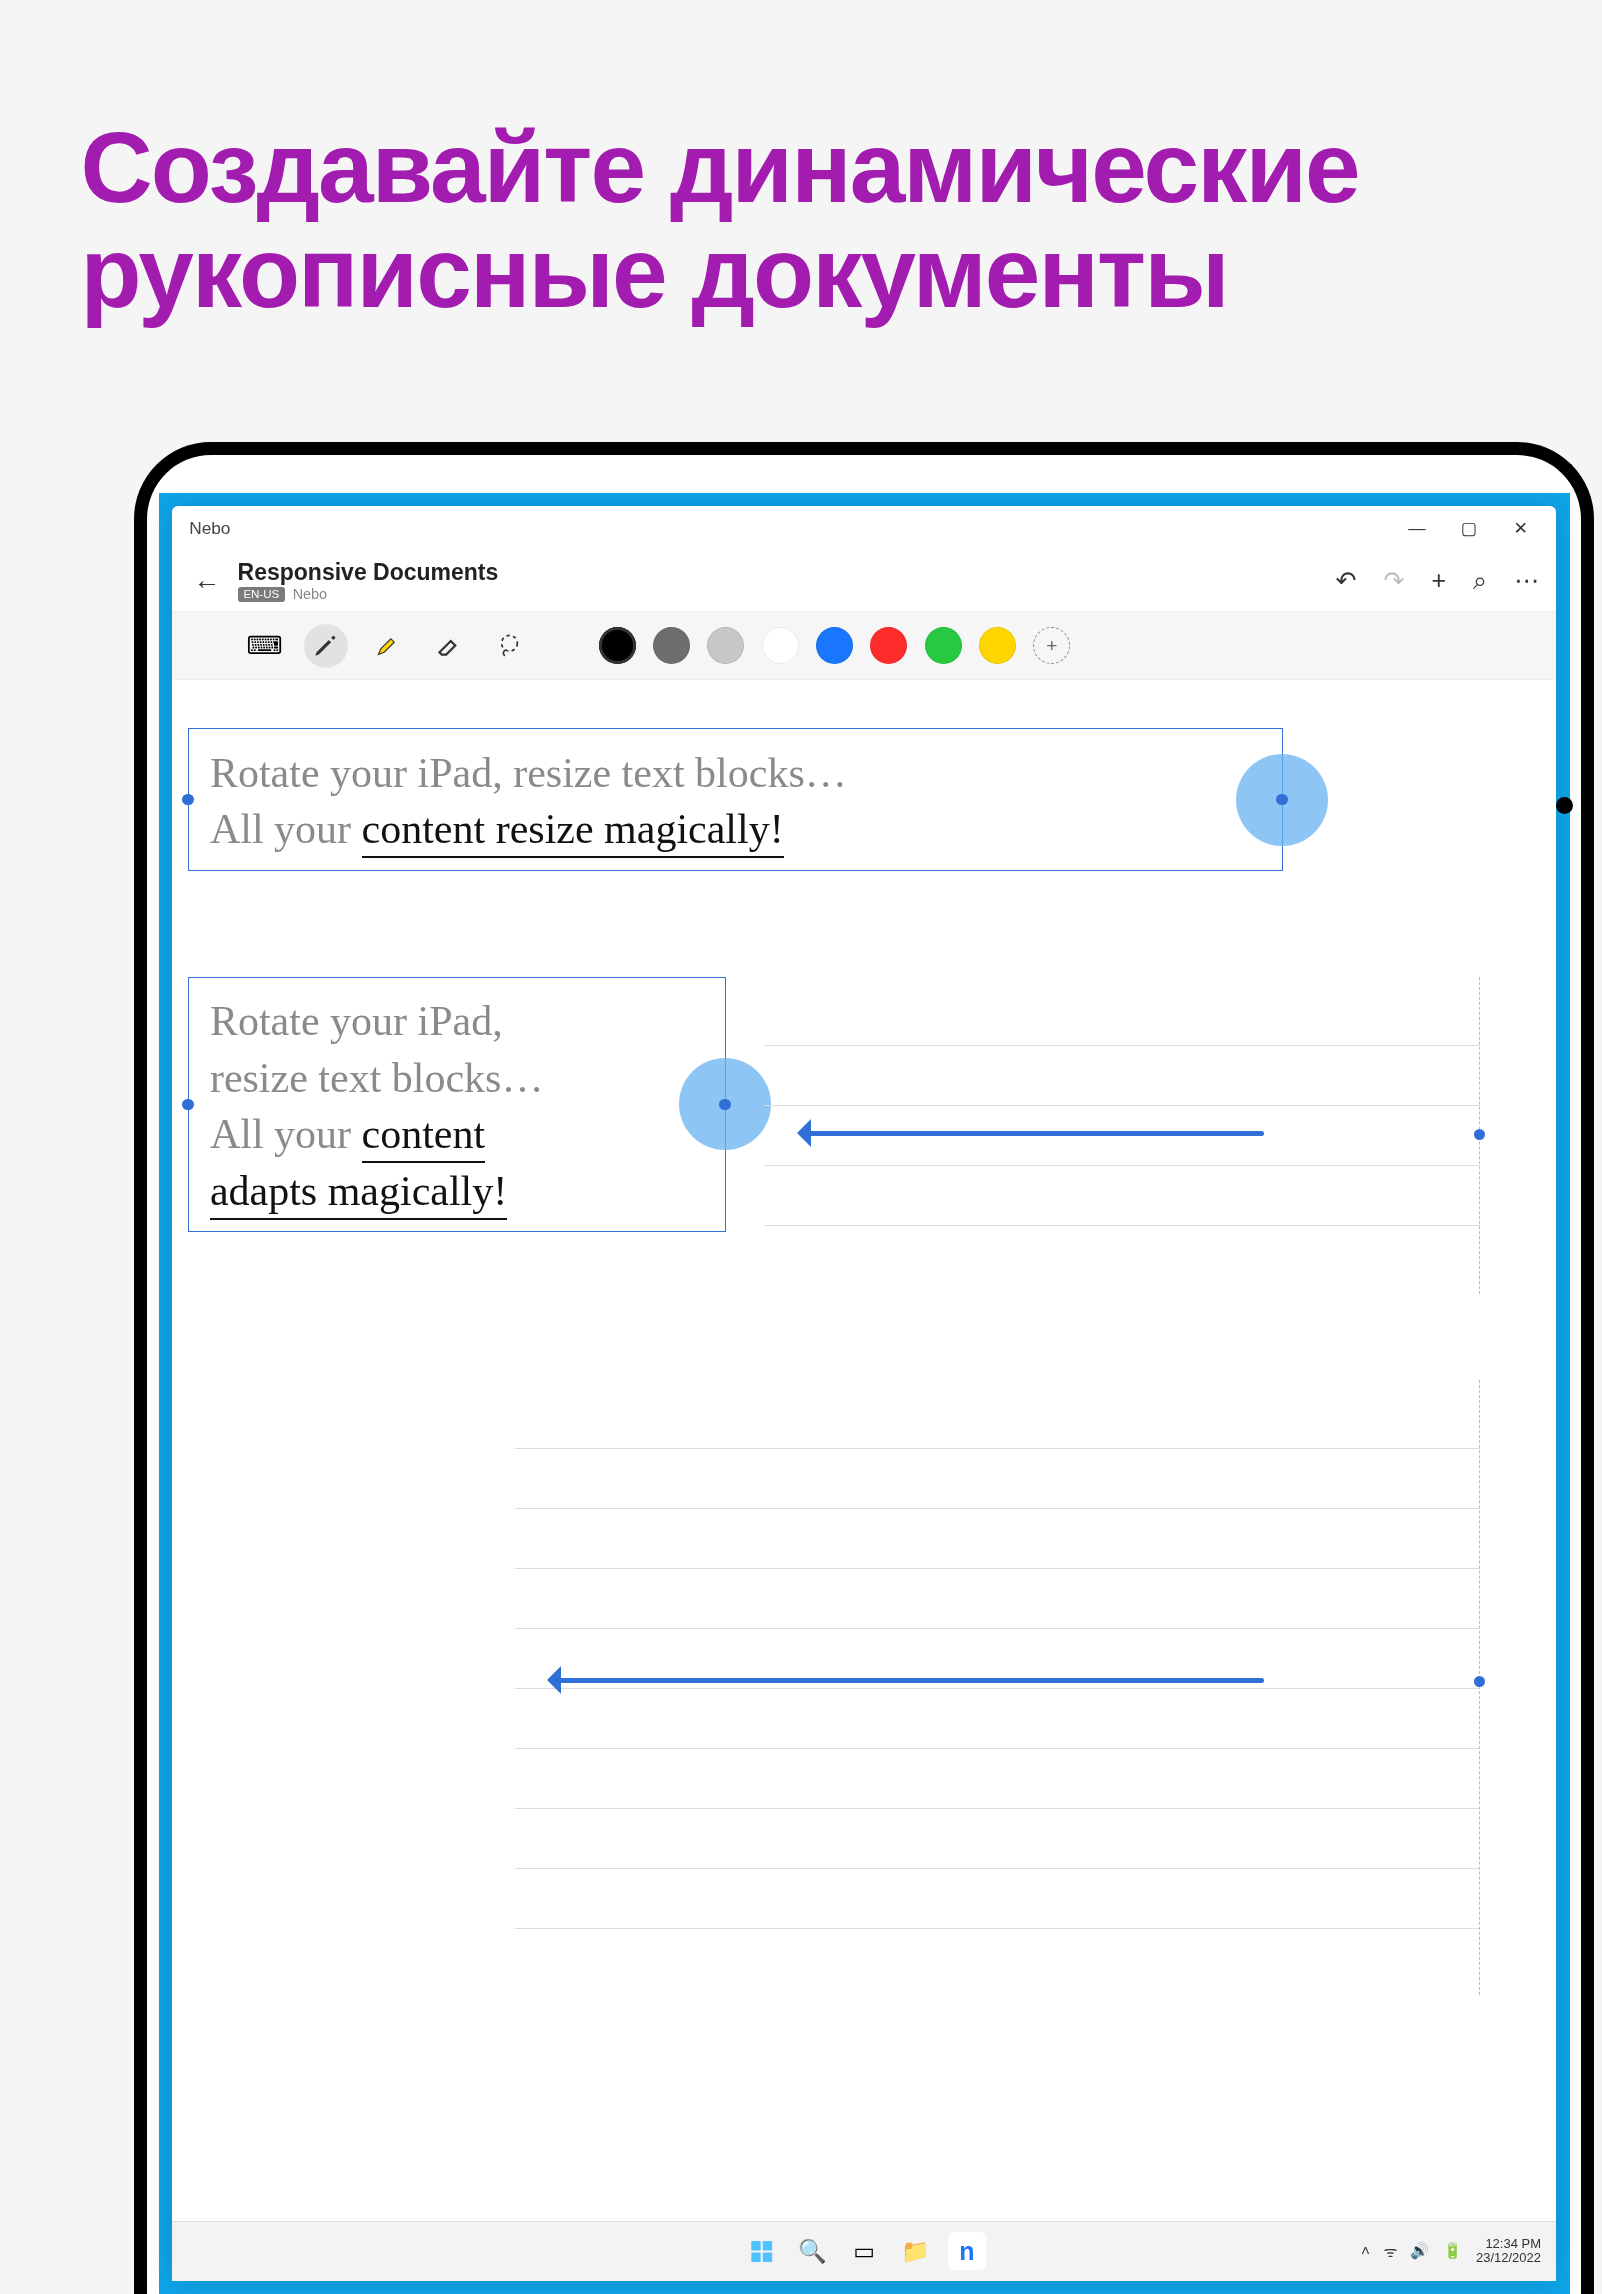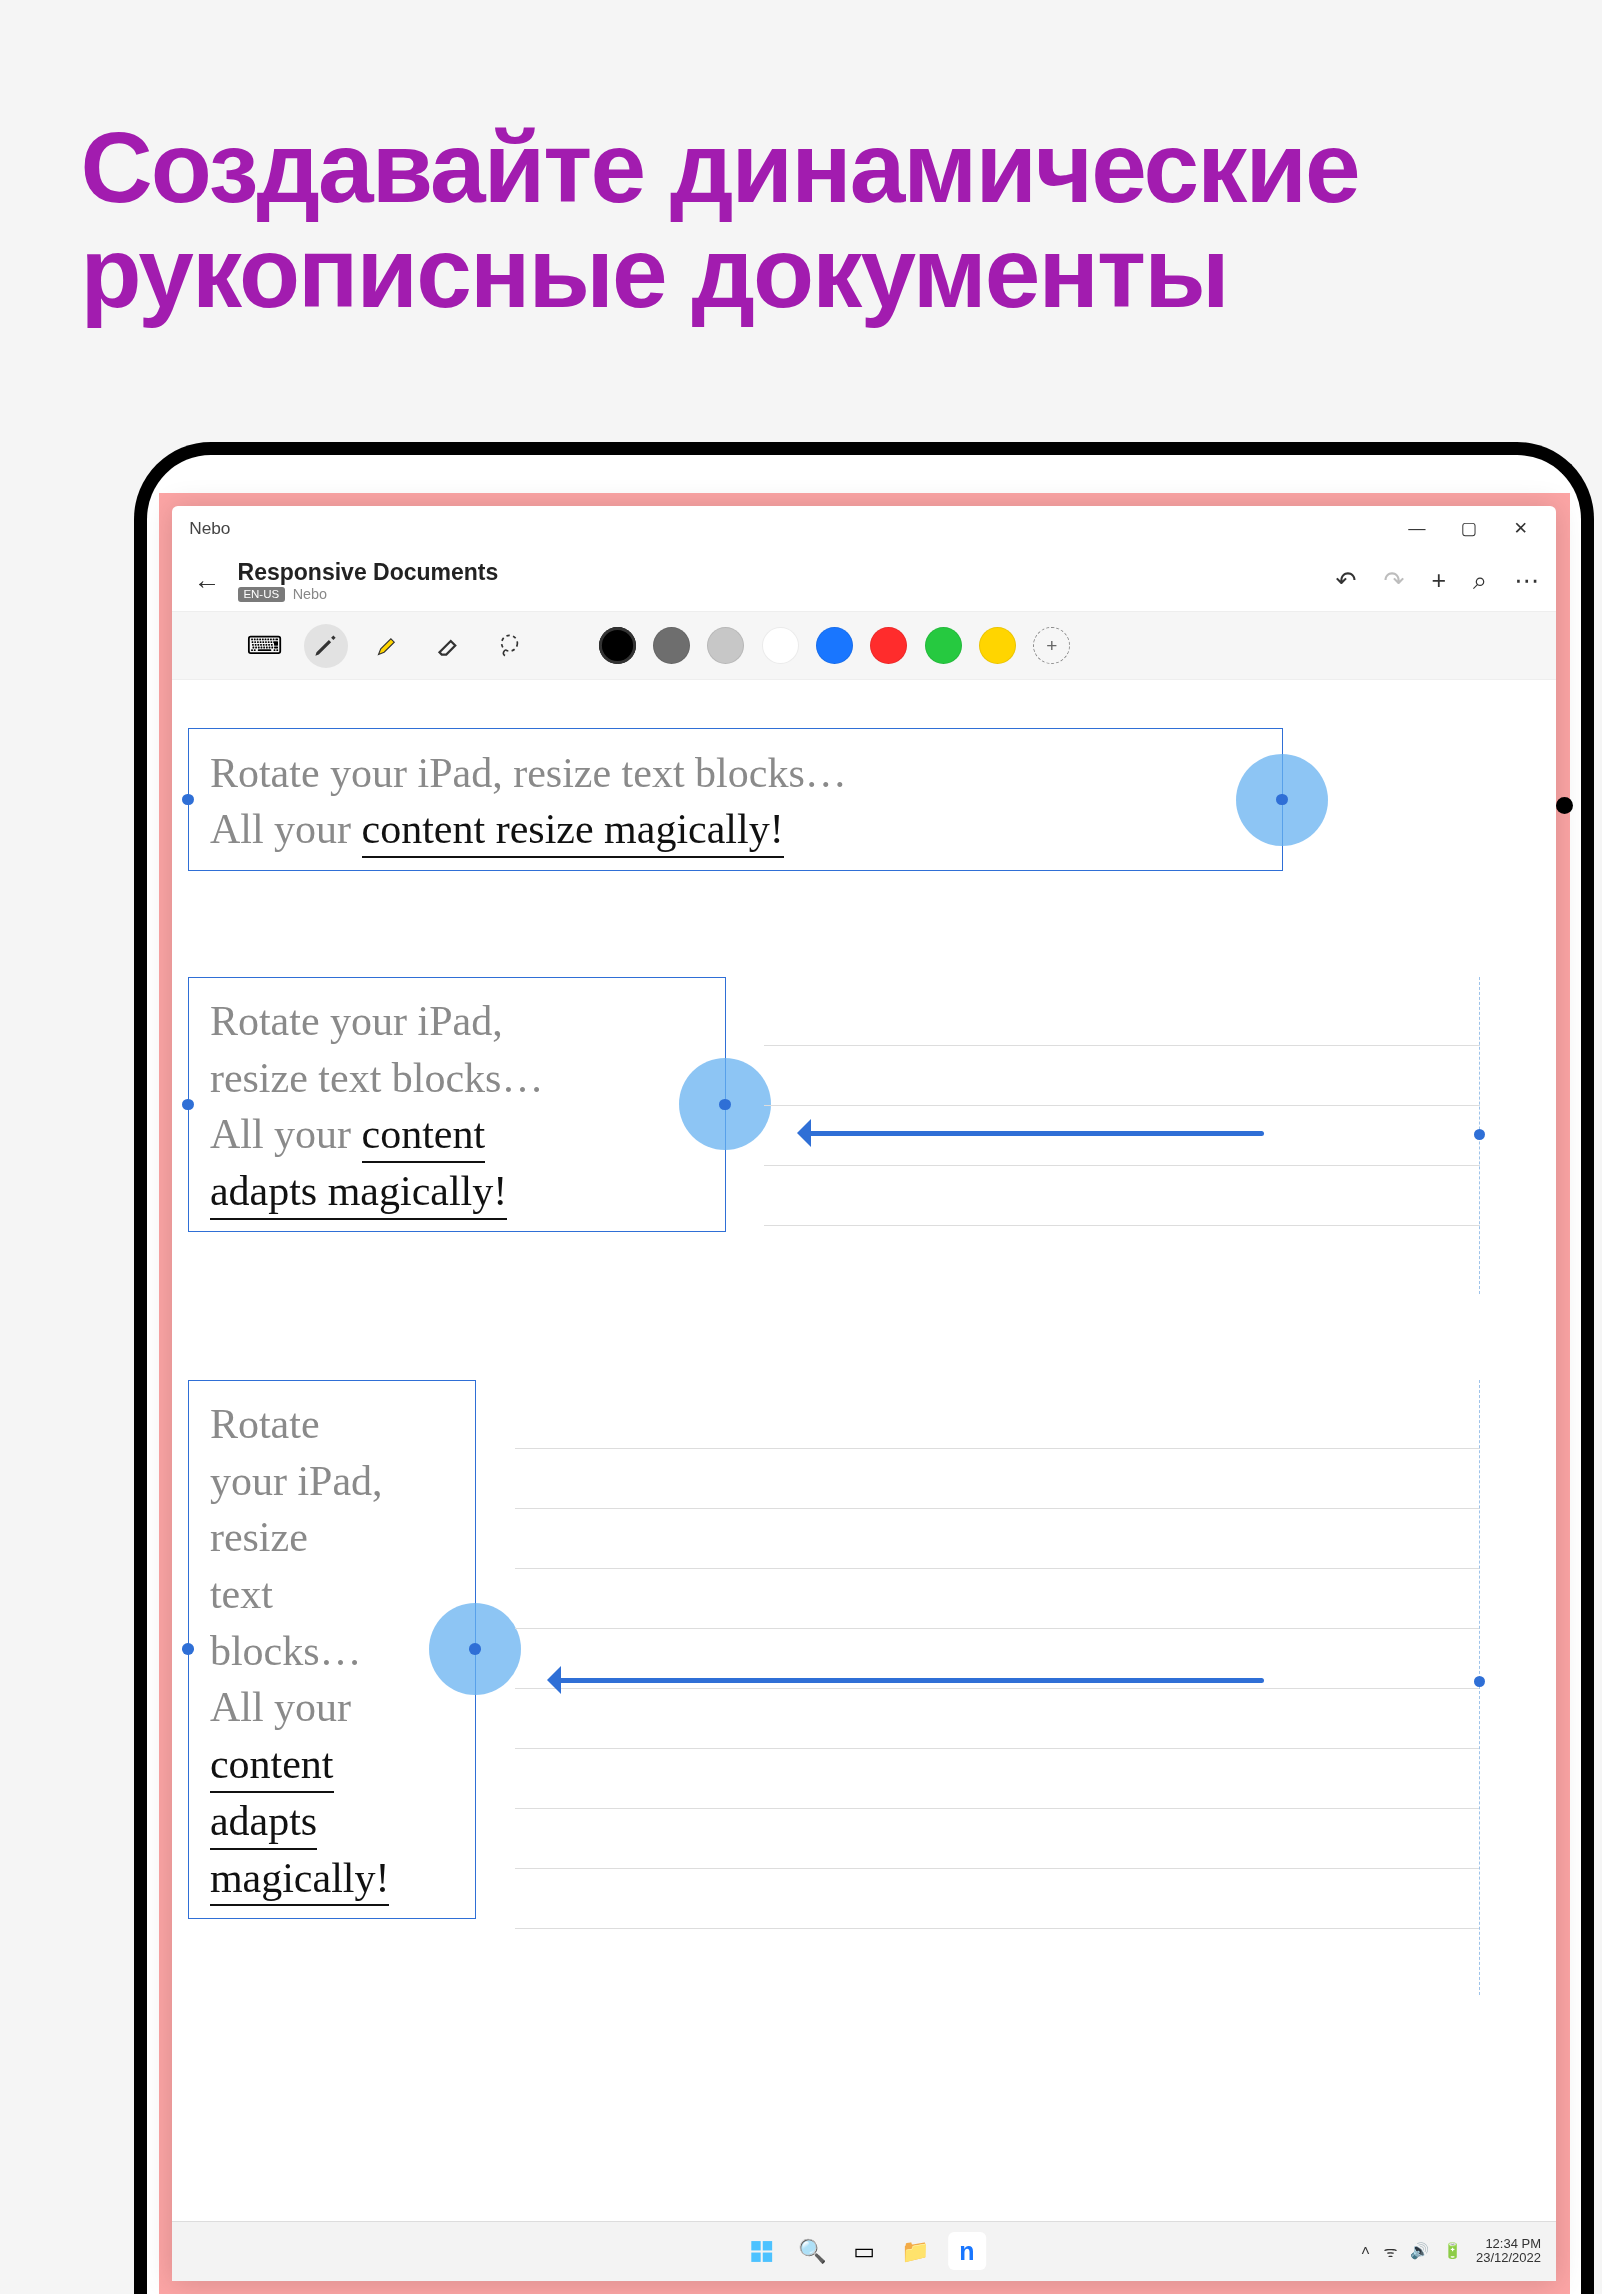--- a/index.html
+++ b/index.html
@@ -84,21 +84,21 @@
     right:29px;
     width:17.3px; height:17.3px;
     background:#000;
     border-radius:50%;
     z-index:3;
   }
 
   .tablet-inner {
     position: absolute;
     inset: 38px 11.5px 0 11.5px;
-    background: #fca5a5;
+    background: #0ea5e9;
     padding: 13.4px;
   }
 
   .app-window {
     background: #fff;
     width: 100%;
     height: 100%;
     box-shadow: 0 1.9px 29px rgba(0,0,0,0.15);
     border-radius: 5.8px;
     display: flex;
@@ -399,33 +399,20 @@
               <div class="ruled-line"></div>
               <div class="ruled-line"></div>
               <div class="ruled-line" style="border-bottom:none;"></div>
           </div>
           <div class="dashed-edge" style="right:38px;"></div>
           <div class="small-edge-dot" style="right:33px; top:152px;"></div>
           <div class="arrow" style="left:615px; width:461px; top:154px;"></div>
         </div>
 
         <div style="position:relative; height:615px;">
-          <div class="text-block" style="width:288px; position:absolute; left:0; top:0;">
-            <div class="handle-dot" style="left:-6.7px; top:50%; margin-top:-5.8px;"></div>
-            <div class="big-handle" style="right:-46px; top:50%; margin-top:-46px;"></div>
-            <div class="hand">Rotate</div>
-            <div class="hand">your iPad,</div>
-            <div class="hand">resize</div>
-            <div class="hand">text</div>
-            <div class="hand">blocks…</div>
-            <div class="hand">All your</div>
-            <div class="hand"><span class="ink">content</span></div>
-            <div class="hand"><span class="ink">adapts</span></div>
-            <div class="hand"><span class="ink">magically!</span></div>
-          </div>
           <div style="position:absolute; left:327px; right:38px; top:9.6px;">
             <div class="ruled-line"></div>
               <div class="ruled-line"></div>
               <div class="ruled-line"></div>
               <div class="ruled-line"></div>
             <div class="ruled-line"></div>
               <div class="ruled-line"></div>
               <div class="ruled-line"></div>
               <div class="ruled-line"></div>
             <div class="ruled-line"></div>

